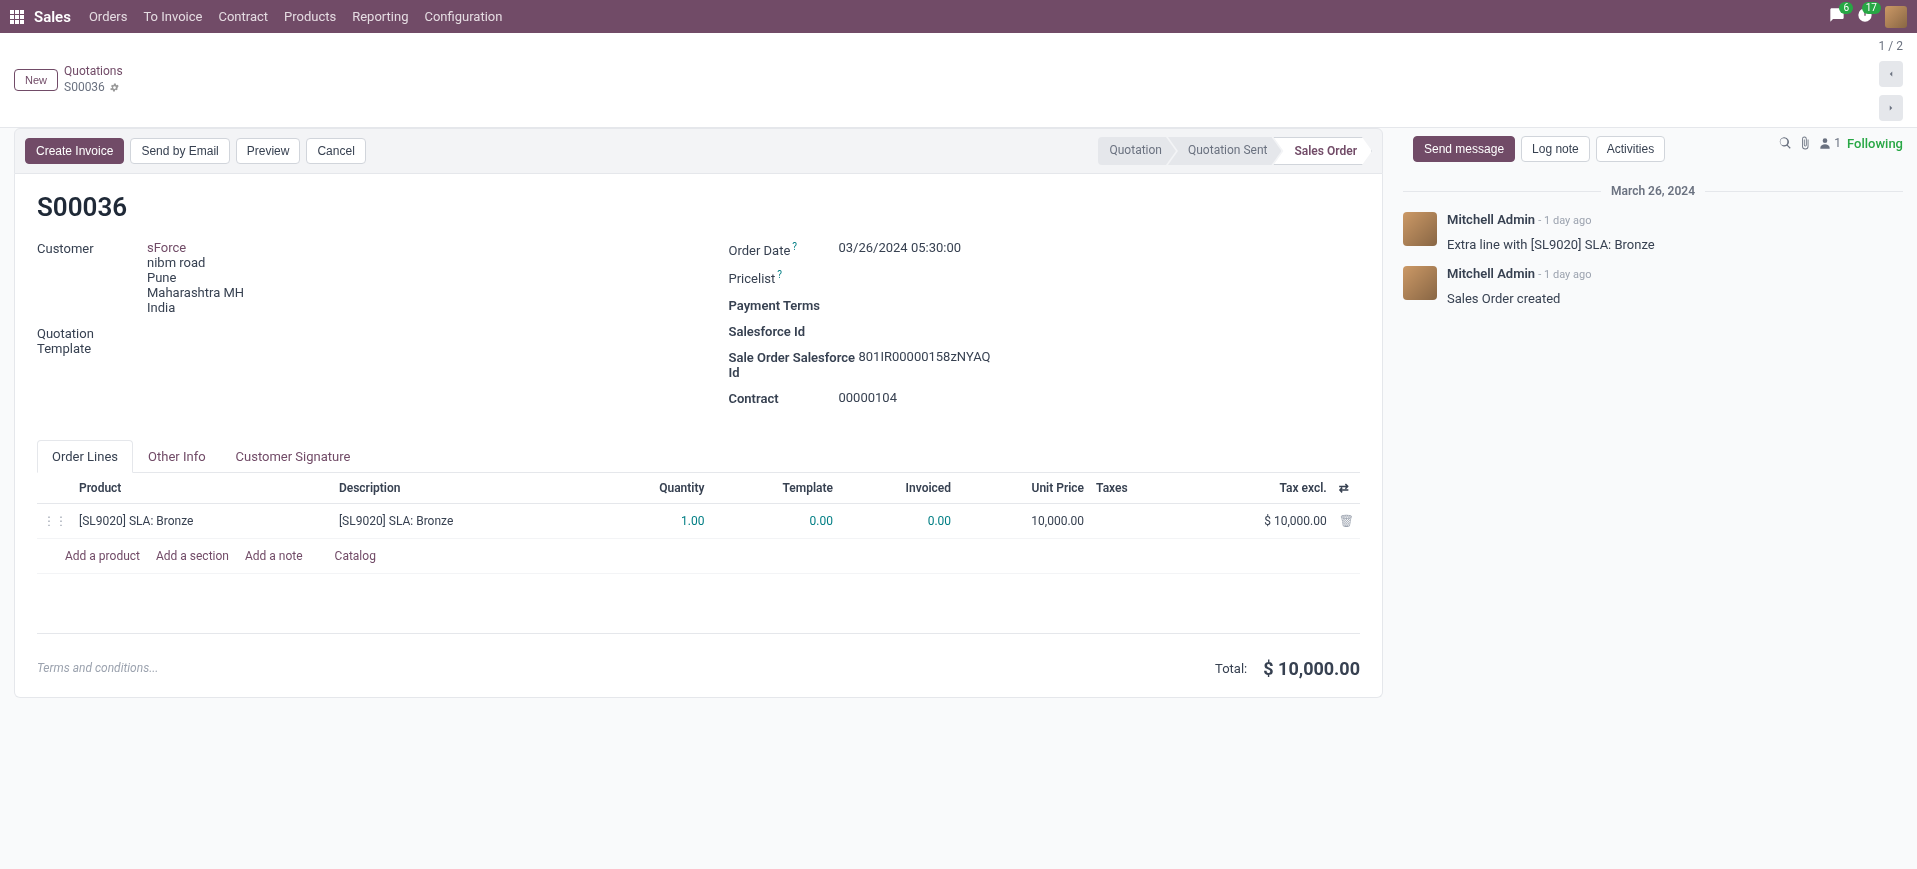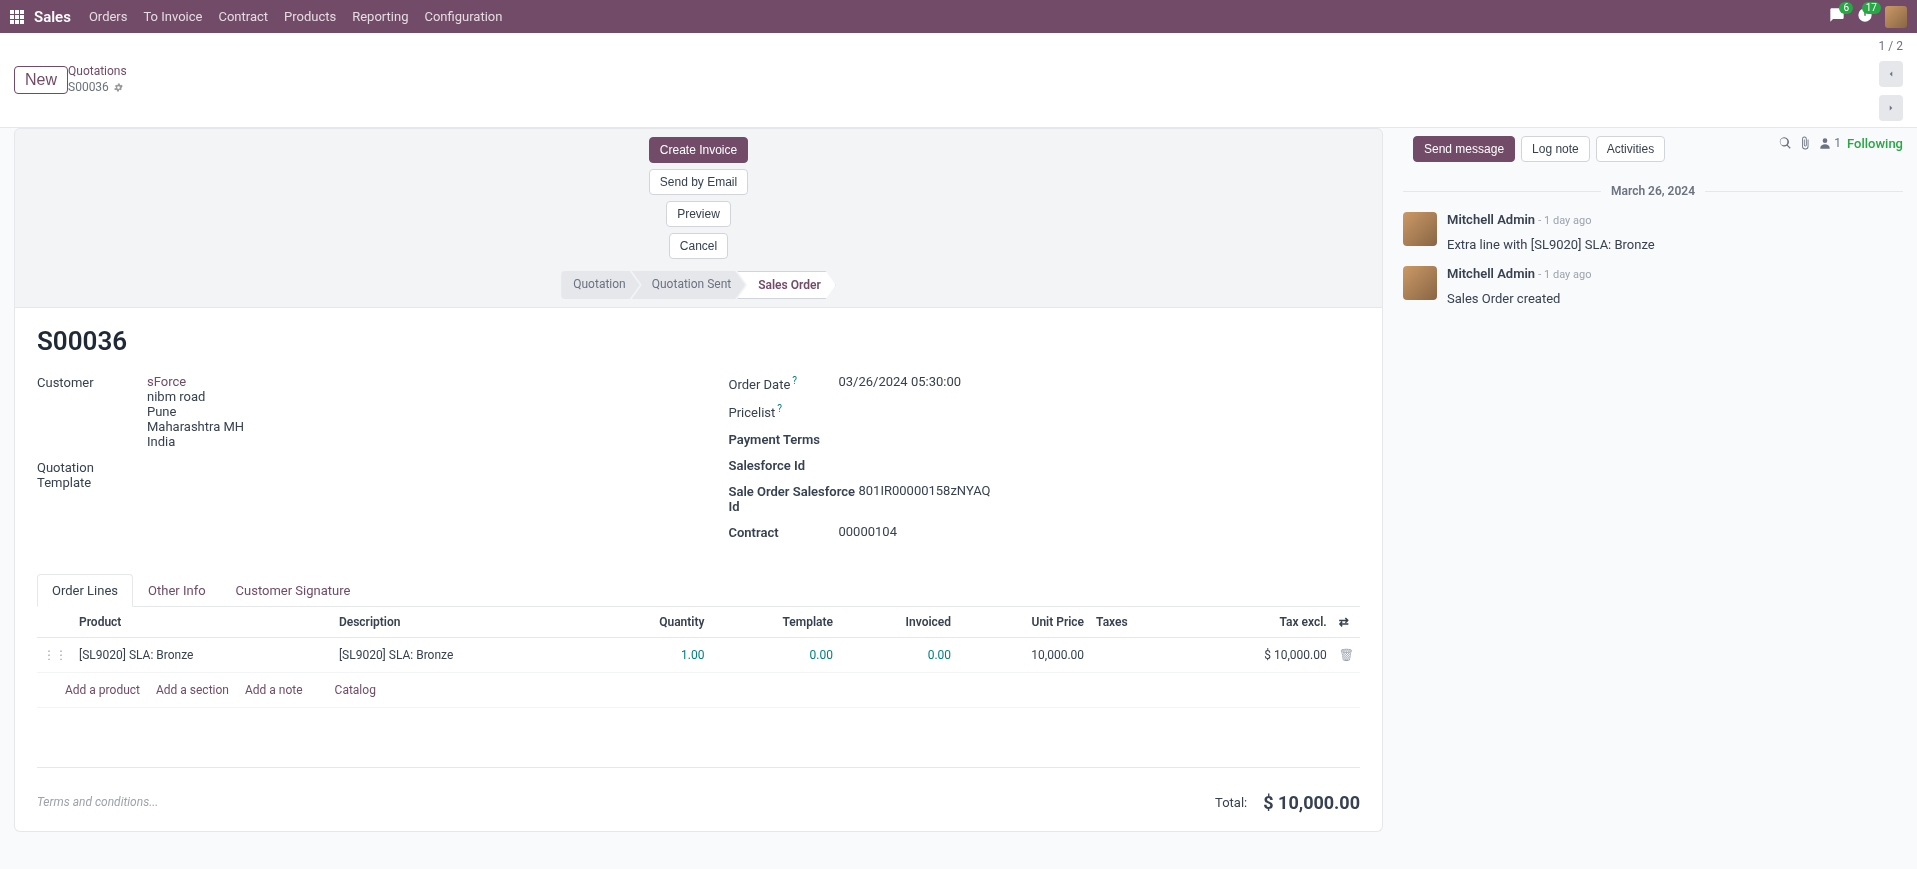--- a/index.html
+++ b/index.html
@@ -14,36 +14,36 @@
 .topnav .menu a { color: #e5dce2; text-decoration: none; font-size: 13px; cursor: pointer; }
 .topnav .spacer { flex: 1; }
 .topnav .right { display: flex; align-items: center; gap: 12px; }
 .badge-wrap { position: relative; cursor: pointer; }
 .badge-wrap svg { width: 16px; height: 16px; fill: #fff; }
 .badge { position: absolute; top: -5px; right: -8px; background: #28a745; color: #fff; font-size: 10px; border-radius: 8px; padding: 0 4px; line-height: 12px; min-width: 12px; text-align: center; }
 .avatar { width: 22px; height: 22px; border-radius: 3px; background: linear-gradient(135deg, #c96 0%, #864 100%); cursor: pointer; }
 
 
 .crumb-row { background: #fff; display: flex; align-items: center; padding: 6px 14px; border-bottom: 1px solid #e5e7eb; }
-.btn-new { border: 1px solid #714b67; color: #714b67; background: #fff; padding: 4px 10px; border-radius: 4px; cursor: pointer; font-size: 16px; margin-right: 0; }
+.btn-new { border: 1px solid #714b67; color: #714b67; background: #fff; padding: 4px 10px; border-radius: 4px; cursor: pointer; font-size: 11px; margin-right: 6px; }
 .crumbs { font-size: 12px; line-height: 1.3; }
 .crumbs .c1 { color: #714b67; cursor: pointer; }
 .crumbs .c2 { color: #6b7280; display: flex; align-items: center; gap: 4px; }
 .gear-sm { width: 11px; height: 11px; fill: #999; cursor: pointer; }
 .crumb-right { margin-left: auto; display: flex; align-items: center; gap: 8px; font-size: 12px; color: #6b7280; flex-direction: column; }
 .pager-btn { border: none; background: #e5e7eb; width: 24px; height: 26px; cursor: pointer; border-radius: 4px; display: flex; align-items: center; justify-content: center; }
 .pager-btn svg { width: 10px; height: 10px; fill: #6b7280; }
 
 
 .main { display: flex; gap: 0; padding: 0 14px; }
 .content { flex: 1; min-width: 0; }
 .chatter { width: 520px; padding-left: 20px; }
 
 
-.actionbar { background: #f3f4f6; border: 1px solid #e5e7eb; border-radius: 6px 6px 0 0; display: flex; align-items: center; padding: 8px 10px; gap: 6px; margin-top: 0; flex-direction: column; }
+.actionbar { background: #f3f4f6; border: 1px solid #e5e7eb; border-radius: 6px 6px 0 0; display: flex; align-items: center; padding: 8px 10px; gap: 6px; margin-top: 0; }
 .btn { border: 1px solid #d1d5db; background: #fff; color: #374151; padding: 5px 10px; border-radius: 4px; cursor: pointer; font-size: 12px; }
 .btn-primary { background: #714b67; border-color: #714b67; color: #fff; }
 .actionbar .split { flex: 1; }
 .status-arrows { display: flex; }
 .status-step { background: #e5e7eb; color: #6b7280; padding: 6px 14px 6px 20px; font-size: 12px; position: relative; cursor: pointer; clip-path: polygon(0 0, calc(100% - 10px) 0, 100% 50%, calc(100% - 10px) 100%, 0 100%, 10px 50%); margin-left: -8px; }
 .status-step:first-child { clip-path: polygon(0 0, calc(100% - 10px) 0, 100% 50%, calc(100% - 10px) 100%, 0 100%); margin-left: 0; border-radius: 4px 0 0 4px; padding-left: 12px; }
 .status-step.active { background: #fff; color: #714b67; font-weight: 600; border: 1px solid #d1d5db; }
 
 
 .sheet { background: #fff; border: 1px solid #e5e7eb; border-top: none; padding: 18px 22px; border-radius: 0 0 6px 6px; }

